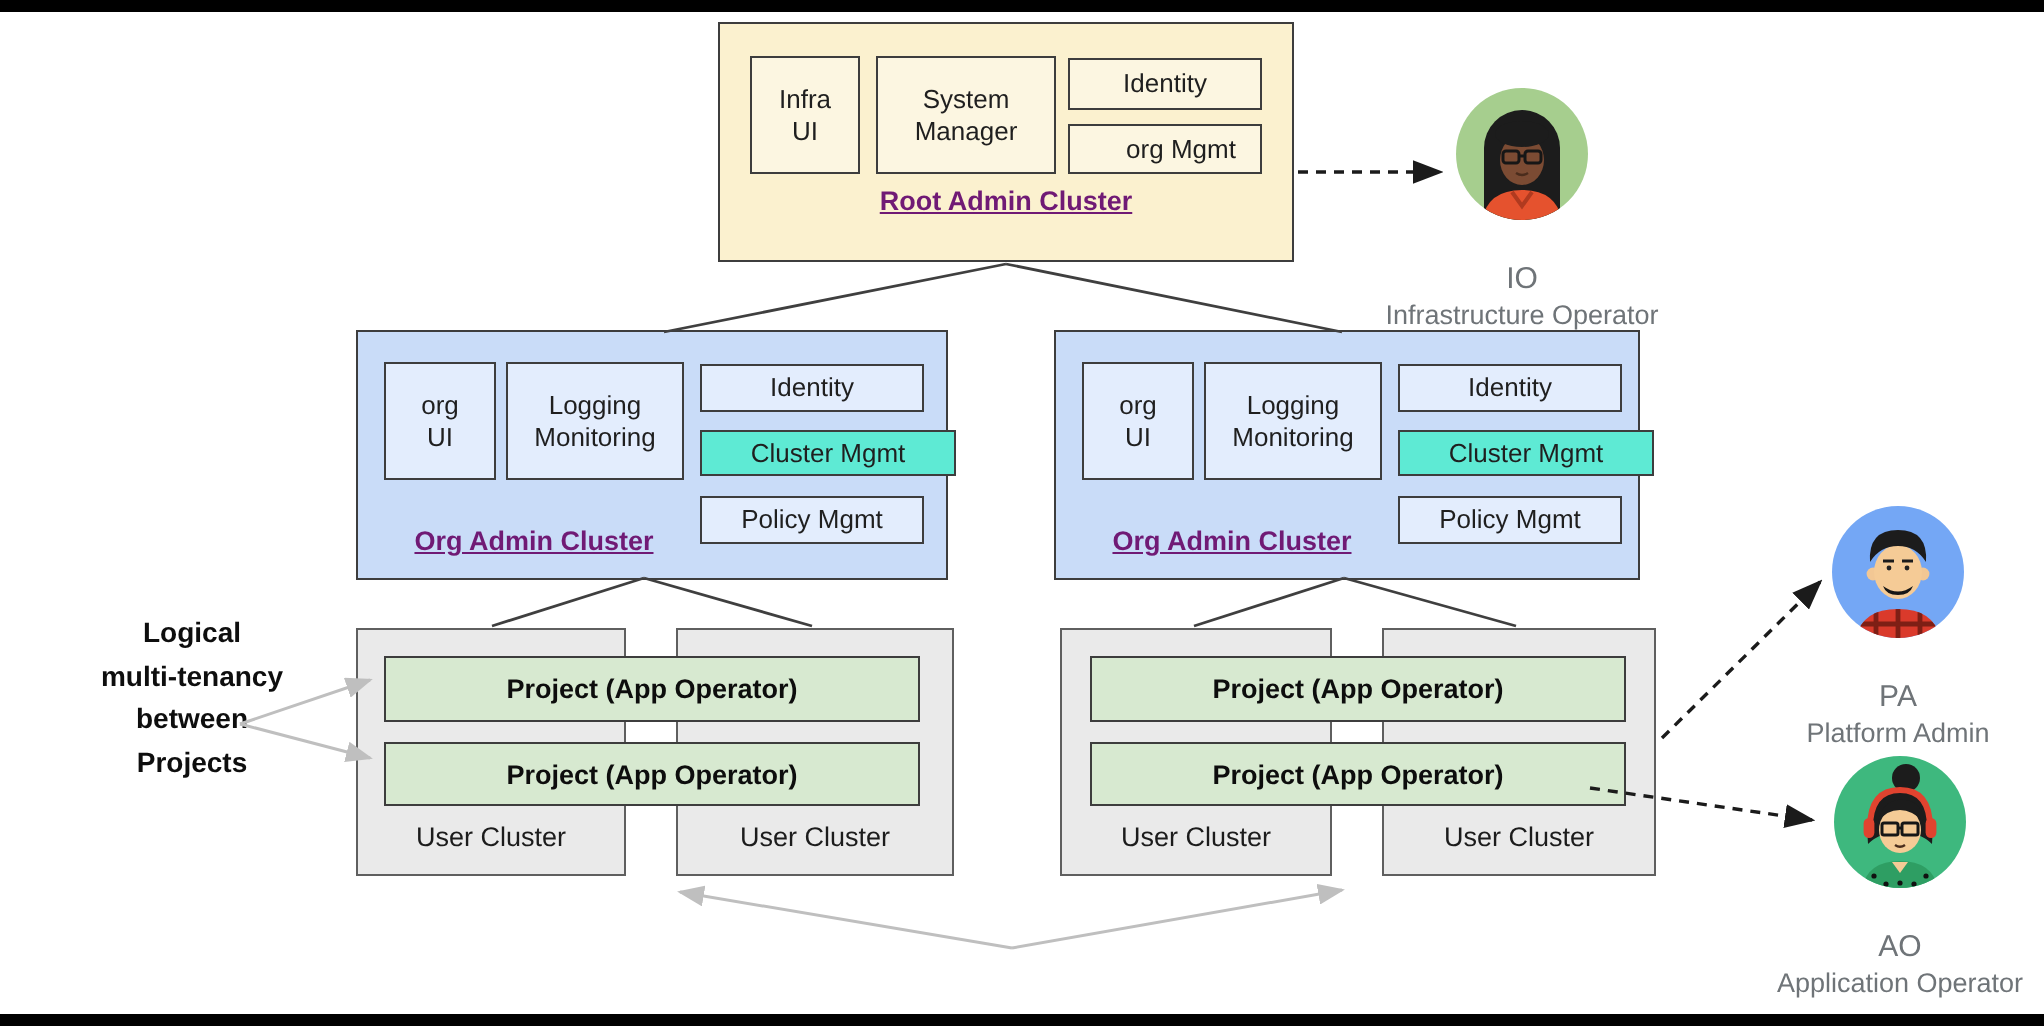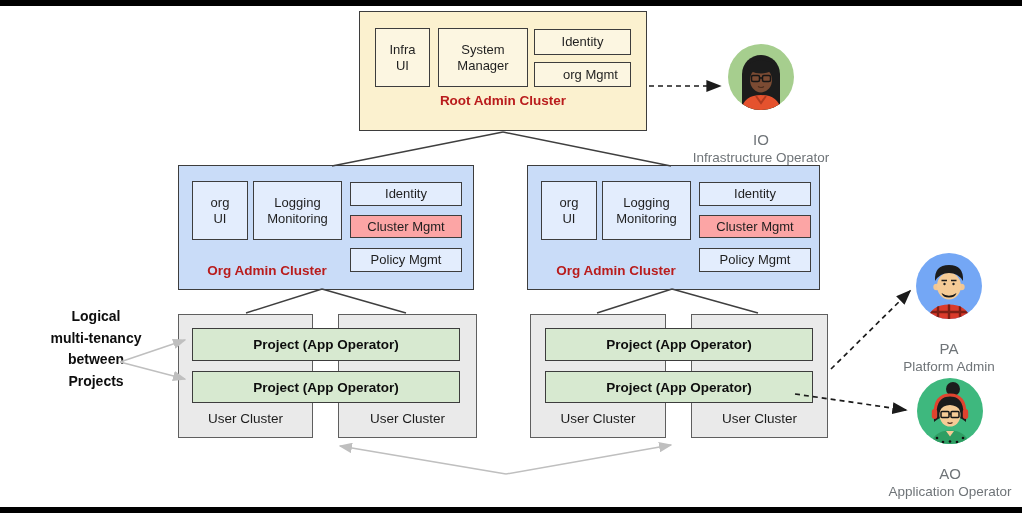--- a/index.html
+++ b/index.html
@@ -14,31 +14,31 @@
   .box{position:absolute;box-sizing:border-box;border:1.5px solid #3d3d3d;}
   .center{display:flex;align-items:center;justify-content:center;text-align:center;}
   .comp{font-size:13px;line-height:16px;color:#1f1f1f;white-space:pre-line;}
 
   
   .root-cluster{left:359px;top:11px;width:288px;height:120px;background:#FBF1CF;}
   .rc-infra{left:15px;top:16px;width:55px;height:59px;background:#FCF6E1;}
   .rc-sys{left:78px;top:16px;width:90px;height:59px;background:#FCF6E1;}
   .rc-id{left:174px;top:17px;width:97px;height:26px;background:#FCF6E1;}
   .rc-org{left:174px;top:50px;width:97px;height:25px;background:#FCF6E1;padding-left:16px;}
-  .cluster-title{position:absolute;font-weight:bold;font-size:13.5px;line-height:15px;color:#b91c1c;text-align:center;}
+  .cluster-title{position:absolute;font-weight:bold;font-size:13.5px;line-height:15px;color:#701a75;text-align:center;text-decoration:underline;}
   .rc-label{left:0;top:81px;width:100%;}
 
   
   .org-cluster{width:296px;height:125px;background:#C9DCF8;}
   .org-left{left:178px;top:165px;}
   .org-right{left:527px;top:165px;width:293px;}
   .oc-ui{left:13px;top:15px;width:56px;height:59px;background:#E3EDFD;}
   .oc-log{left:74px;top:15px;width:89px;height:59px;background:#E3EDFD;}
   .oc-id{left:171px;top:16px;width:112px;height:24px;background:#E3EDFD;}
-  .oc-cm{left:171px;top:49px;width:112px;height:23px;background:#fca5a5;}
+  .oc-cm{left:171px;top:49px;width:128px;height:23px;background:#5eead4;}
   .oc-pm{left:171px;top:82px;width:112px;height:24px;background:#E3EDFD;}
   .oc-label{left:8px;top:97px;width:160px;}
 
   
   .user-cluster{background:#EAEAEA;border:1.4px solid #5f5f5f;}
   .uc-1{left:178px;top:314px;width:135px;height:124px;}
   .uc-2{left:338px;top:314px;width:139px;height:124px;}
   .uc-3{left:530px;top:314px;width:136px;height:124px;}
   .uc-4{left:691px;top:314px;width:137px;height:124px;}
   .uc-label{position:absolute;left:0;right:0;top:96px;text-align:center;font-size:13.5px;color:#1c1c1c;}

